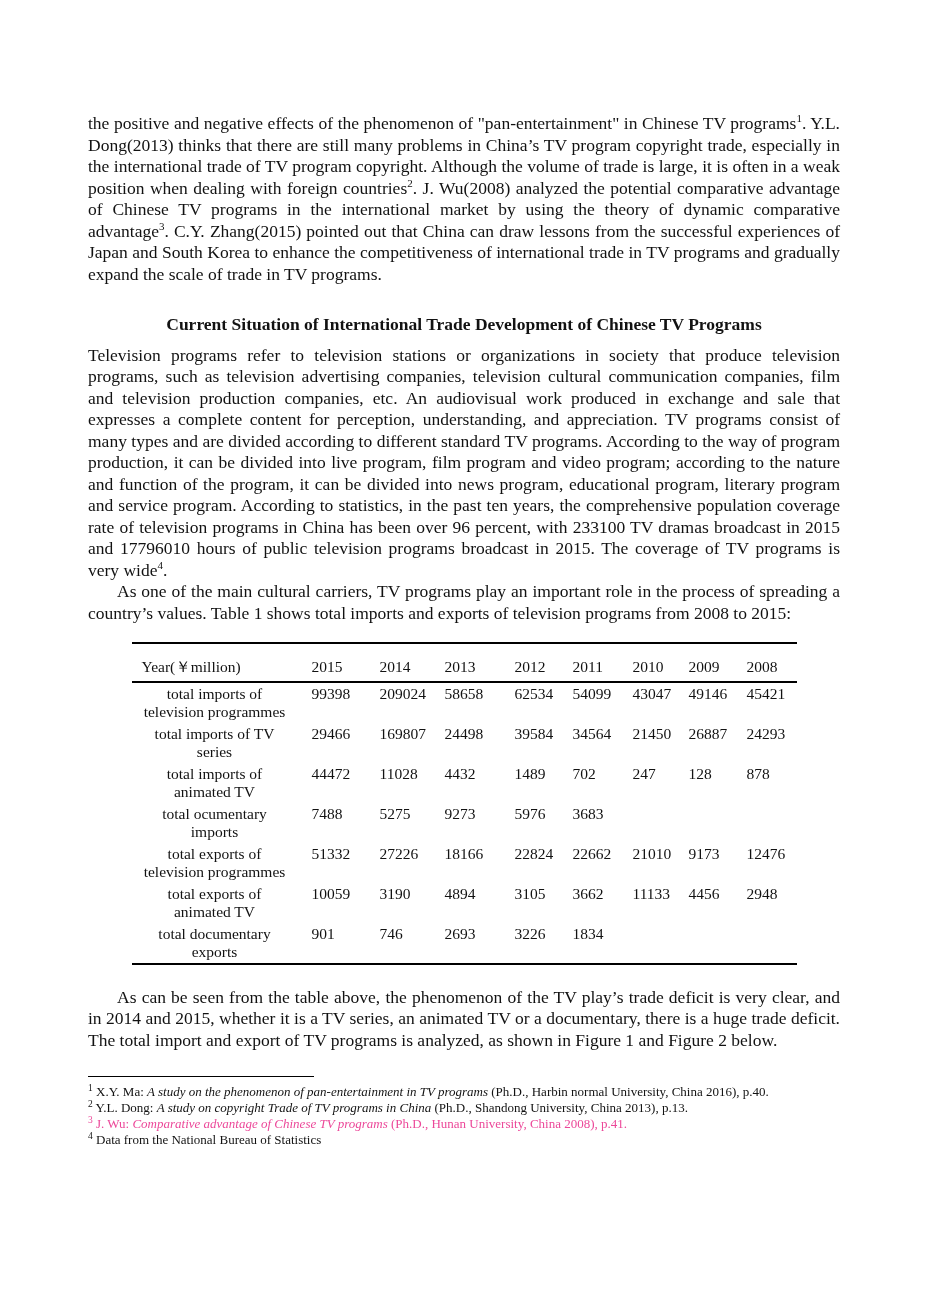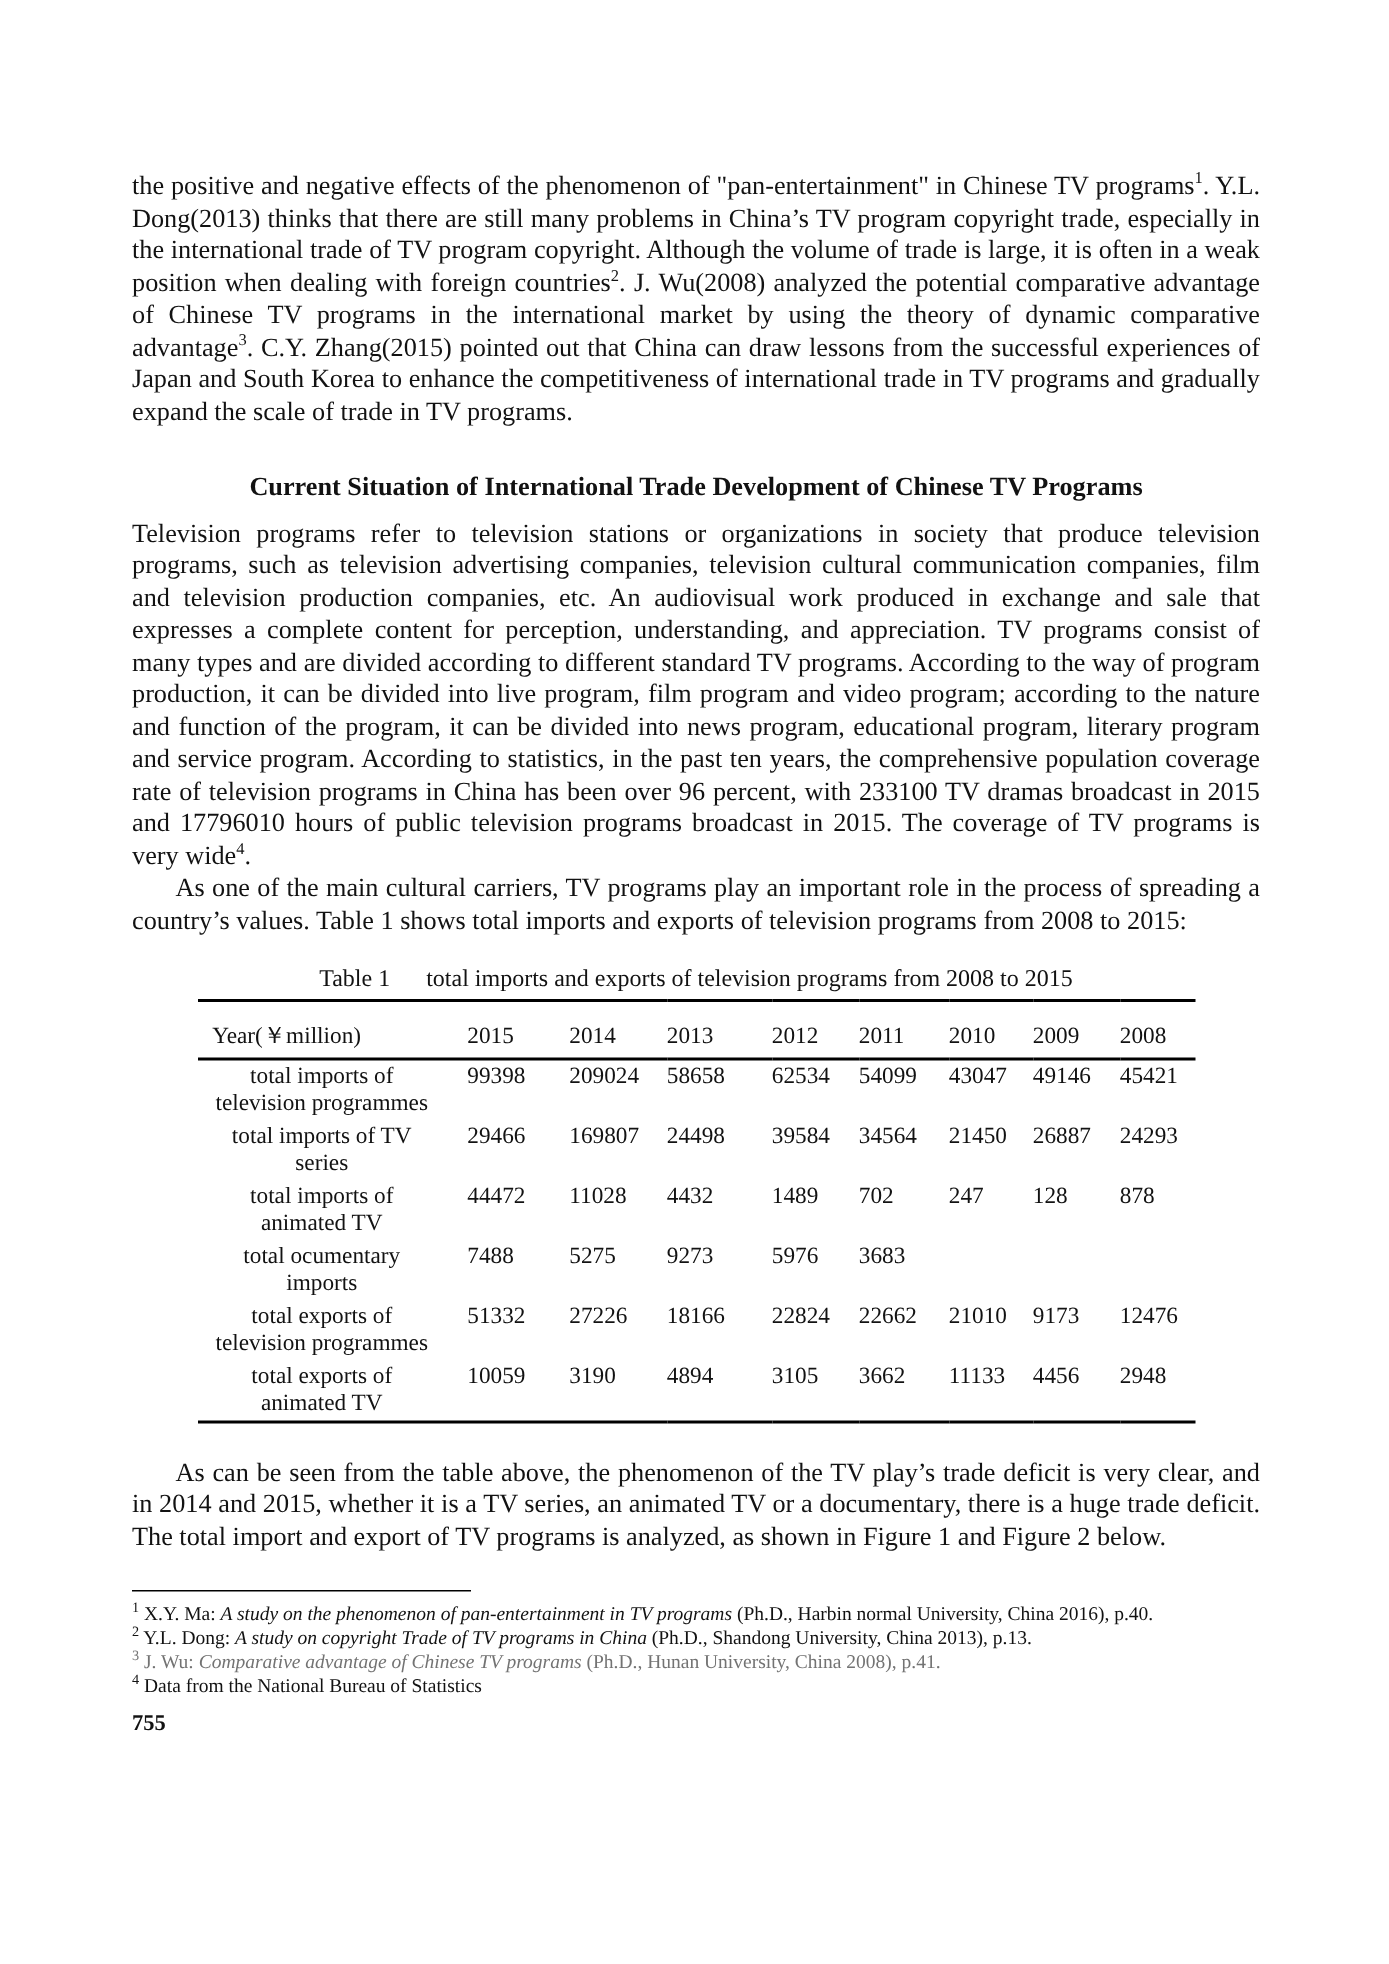--- a/index.html
+++ b/index.html
@@ -41,21 +41,21 @@
   table.data-table thead th.label-col{padding-left:10px;}
   table.data-table tbody td{
     vertical-align:top;text-align:left;padding:2px 0 1px 0;
   }
   table.data-table tbody td.label{text-align:center;padding-right:14px;}
   
   .footnote-block{margin-top:25px;}
   .footnote-rule{width:226px;height:0;border-top:1.5px solid #000;margin:0 0 7px 0;}
   .footnote{font-size:13px;line-height:16px;text-align:left;}
   .footnote sup{font-size:9.5px;}
-  .footnote.gray{color:#737373;}
+  .footnote.gray{color:#ec4899;}
   
   .page-number{
     margin-top:9px;
     font-size:15px;font-weight:bold;line-height:17px;
   }
 </style>
 </head>
 <body>
 
 <div class="page">
@@ -63,21 +63,20 @@
 
     <p class="body-par">the positive and negative effects of the phenomenon of "pan-entertainment" in Chinese TV programs<sup>1</sup>. Y.L. Dong(2013) thinks that there are still many problems in China’s TV program copyright trade, especially in the international trade of TV program copyright. Although the volume of trade is large, it is often in a weak position when dealing with foreign countries<sup>2</sup>. J. Wu(2008) analyzed the potential comparative advantage of Chinese TV programs in the international market by using the theory of dynamic comparative advantage<sup>3</sup>. C.Y. Zhang(2015) pointed out that China can draw lessons from the successful experiences of Japan and South Korea to enhance the competitiveness of international trade in TV programs and gradually expand the scale of trade in TV programs.</p>
 
     <h2 class="section-heading">Current Situation of International Trade Development of Chinese TV Programs</h2>
 
     <p class="body-par">Television programs refer to television stations or organizations in society that produce television programs, such as television advertising companies, television cultural communication companies, film and television production companies, etc. An audiovisual work produced in exchange and sale that expresses a complete content for perception, understanding, and appreciation. TV programs consist of many types and are divided according to different standard TV programs. According to the way of program production, it can be divided into live program, film program and video program; according to the nature and function of the program, it can be divided into news program, educational program, literary program and service program. According to statistics, in the past ten years, the comprehensive population coverage rate of television programs in China has been over 96 percent, with 233100 TV dramas broadcast in 2015 and 17796010 hours of public television programs broadcast in 2015. The coverage of TV programs is very wide<sup>4</sup>.</p>
 
     <p class="body-par indent">As one of the main cultural carriers, TV programs play an important role in the process of spreading a country’s values. Table 1 shows total imports and exports of television programs from 2008 to 2015:</p>
 
     <div class="table-wrap">
-      <div class="tbl-title">Table 1  total imports and exports of television programs from 2008 to 2015</div>
       <table class="data-table">
         <colgroup id="tbl-colgroup">
             <col style="width: 180px;">
             <col style="width: 68px;">
             <col style="width: 65px;">
             <col style="width: 70px;">
             <col style="width: 58px;">
             <col style="width: 60px;">
             <col style="width: 56px;">
             <col style="width: 58px;">
@@ -156,20 +155,31 @@
               <td class="label">total exports of<br>animated TV</td>
               <td>10059</td>
               <td>3190</td>
               <td>4894</td>
               <td>3105</td>
               <td>3662</td>
               <td>11133</td>
               <td>4456</td>
               <td>2948</td>
             </tr>
+            <tr>
+              <td class="label">total documentary<br>exports</td>
+              <td>901</td>
+              <td>746</td>
+              <td>2693</td>
+              <td>3226</td>
+              <td>1834</td>
+              <td></td>
+              <td></td>
+              <td></td>
+            </tr>
           </tbody>
       </table>
     </div>
 
     <p class="body-par indent" style="margin-top:22px;">As can be seen from the table above, the phenomenon of the TV play’s trade deficit is very clear, and in 2014 and 2015, whether it is a TV series, an animated TV or a documentary, there is a huge trade deficit. The total import and export of TV programs is analyzed, as shown in Figure 1 and Figure 2 below.</p>
 
     <div class="footnote-block">
       <div class="footnote-rule"></div>
       <div id="footnotes">
           <div class="footnote"><sup>1</sup> X.Y. Ma: <i>A study on the phenomenon of pan-entertainment in TV programs</i> (Ph.D., Harbin normal University, China 2016), p.40.</div>

